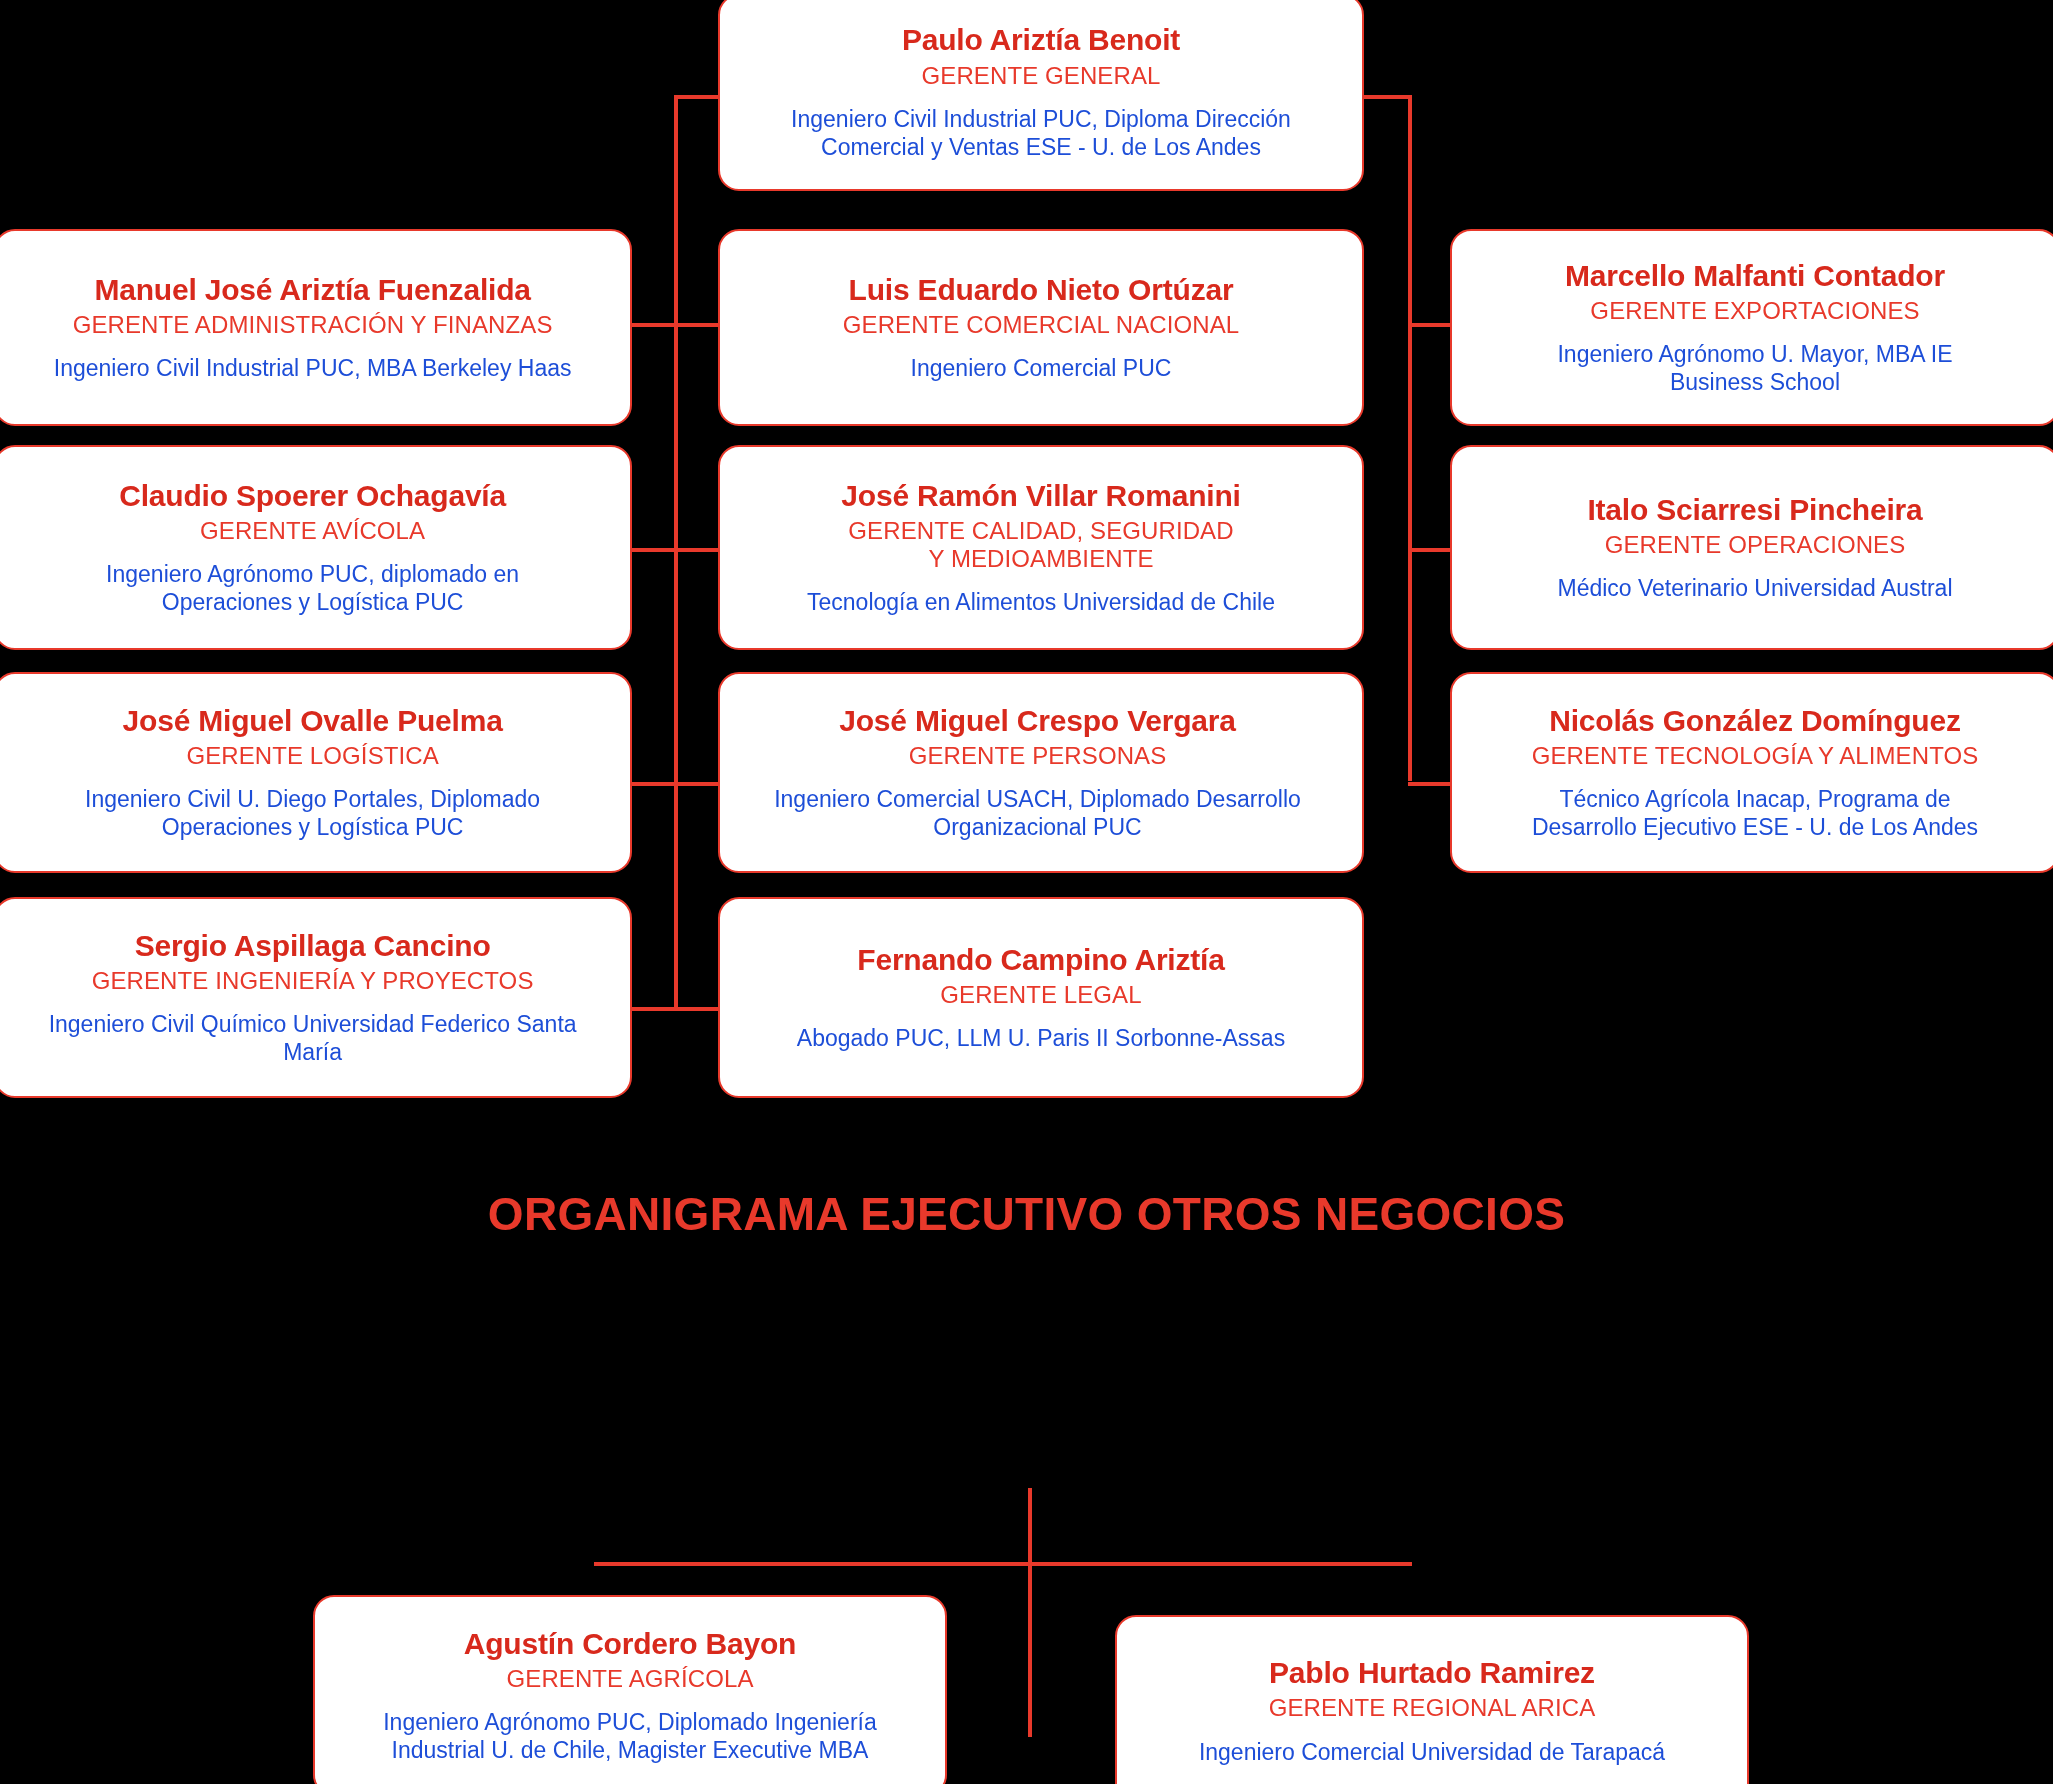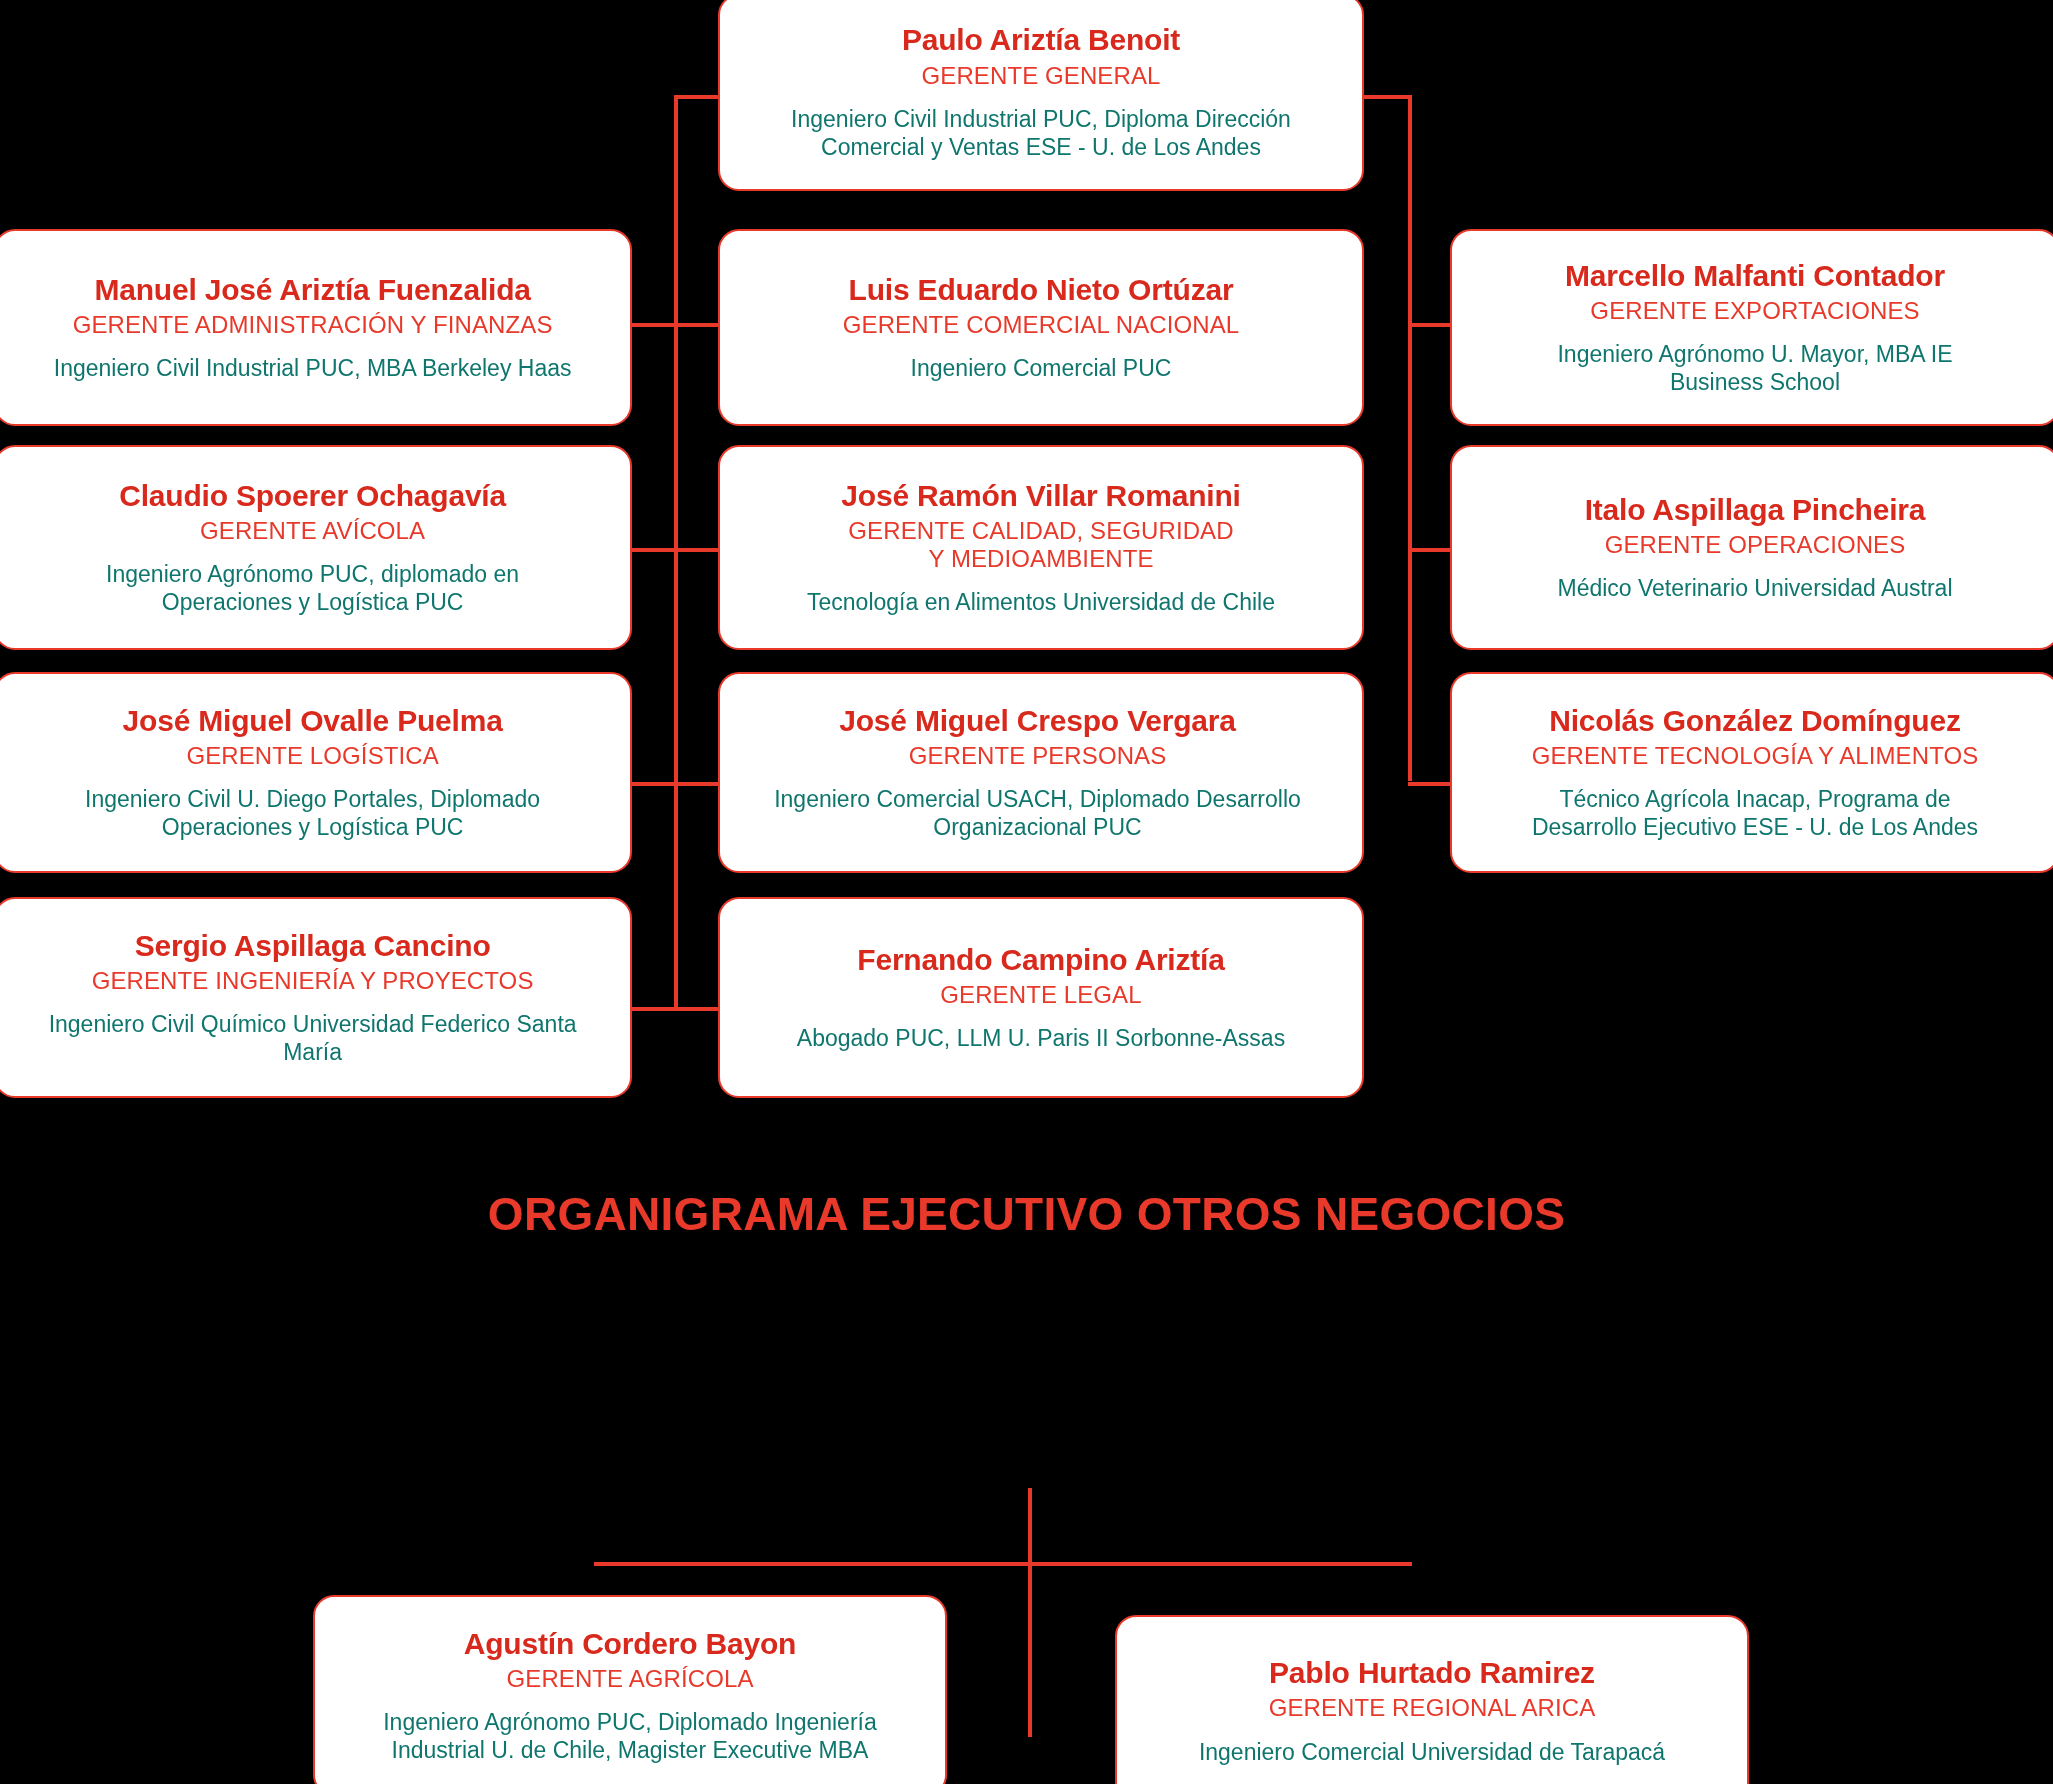--- a/index.html
+++ b/index.html
@@ -51,21 +51,21 @@
   }
   .node .rl {
     color: #e8392b;
     font-size: 24px;
     line-height: 1.14;
     letter-spacing: 0.1px;
     margin-bottom: 16px;
     white-space: pre-line;
   }
   .node .ed {
-    color: #0f766e;
+    color: #1d4ed8;
     font-size: 23px;
     line-height: 1.22;
     white-space: pre-line;
   }
 
   
   .section-title {
     position: absolute;
     width: 100%;
     text-align: center;
@@ -162,21 +162,21 @@
   </div>
 
   <div class="node" style="left:1450px; top:229px; width:610px; height:197px;">
     <div class="nm">Marcello Malfanti Contador</div>
     <div class="rl">GERENTE EXPORTACIONES</div>
     <div class="ed">Ingeniero Agrónomo U. Mayor, MBA IE
 Business School</div>
   </div>
 
   <div class="node" style="left:1450px; top:445px; width:610px; height:205px;">
-    <div class="nm">Italo Aspillaga Pincheira</div>
+    <div class="nm">Italo Sciarresi Pincheira</div>
     <div class="rl">GERENTE OPERACIONES</div>
     <div class="ed">Médico Veterinario Universidad Austral</div>
   </div>
 
   <div class="node" style="left:1450px; top:672px; width:610px; height:201px;">
     <div class="nm">Nicolás González Domínguez</div>
     <div class="rl">GERENTE TECNOLOGÍA Y ALIMENTOS</div>
     <div class="ed">Técnico Agrícola Inacap, Programa de
 Desarrollo Ejecutivo ESE - U. de Los Andes</div>
   </div>

